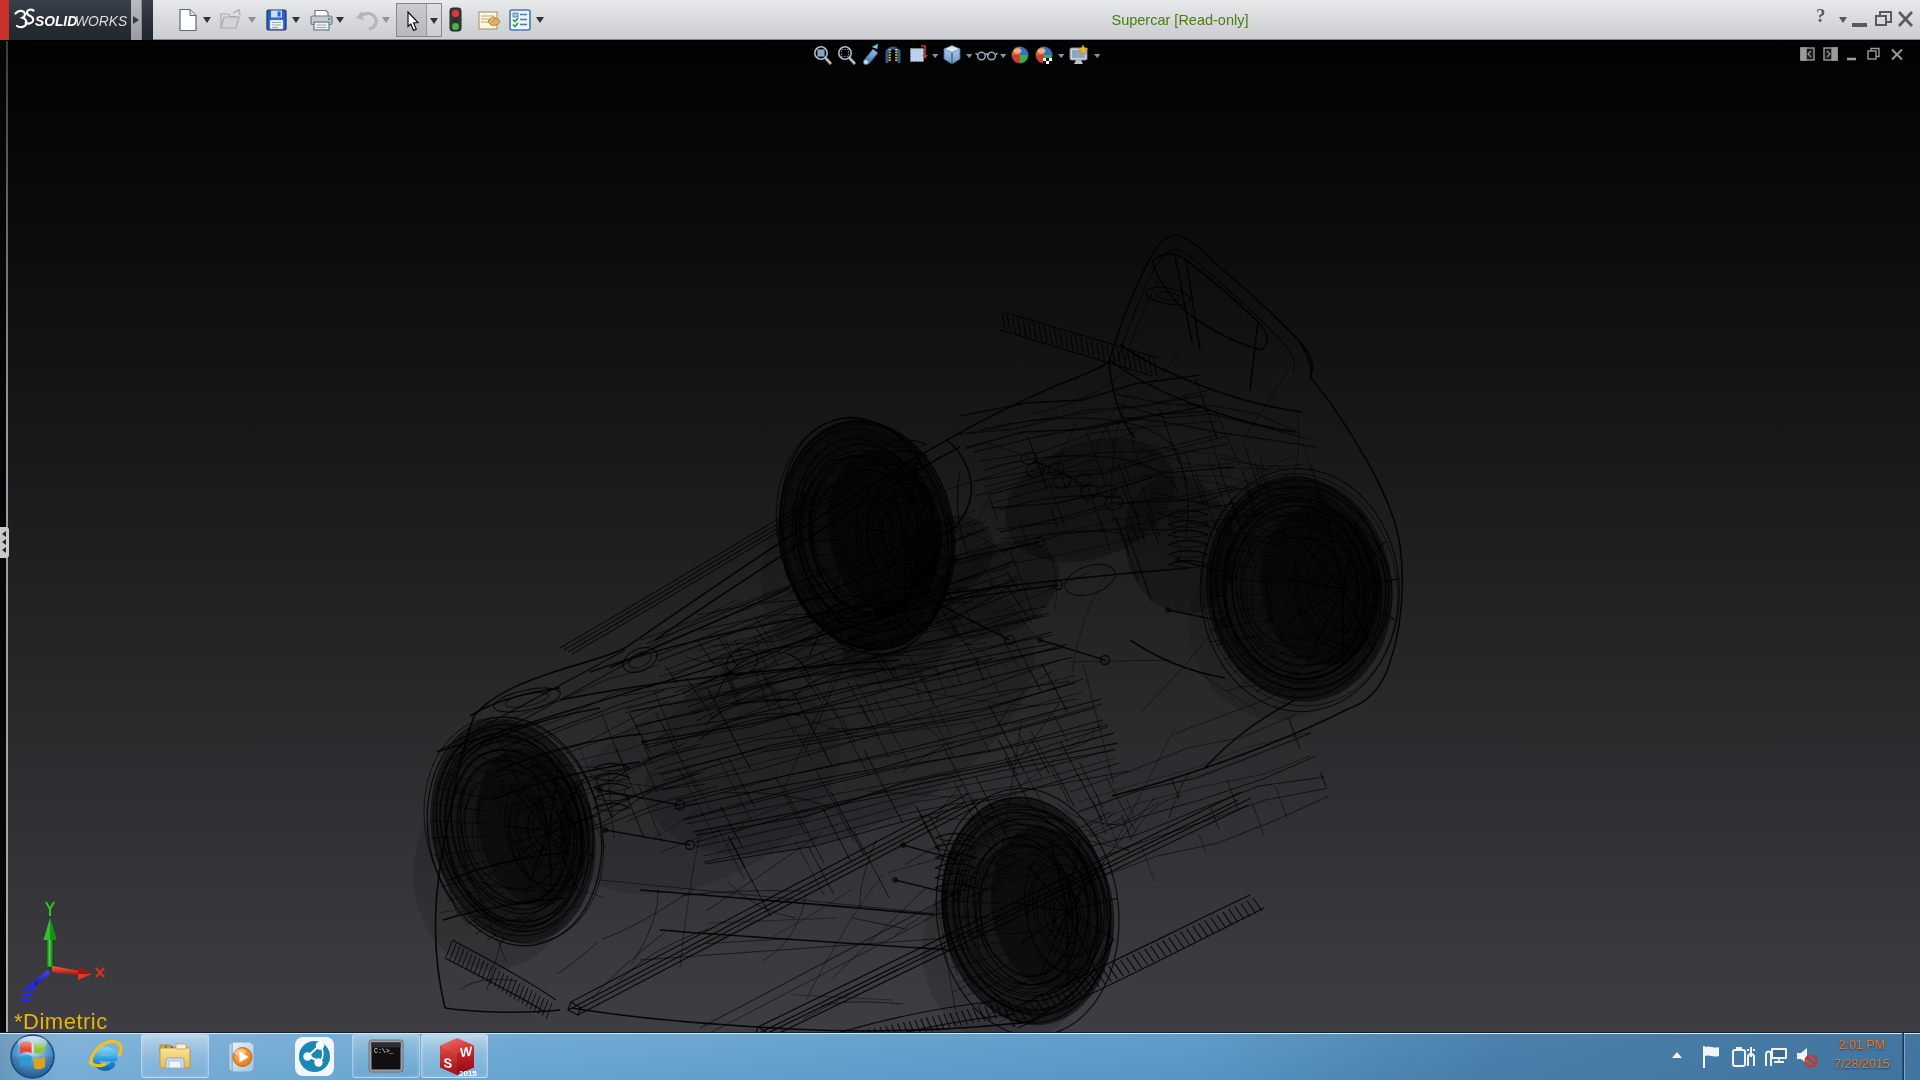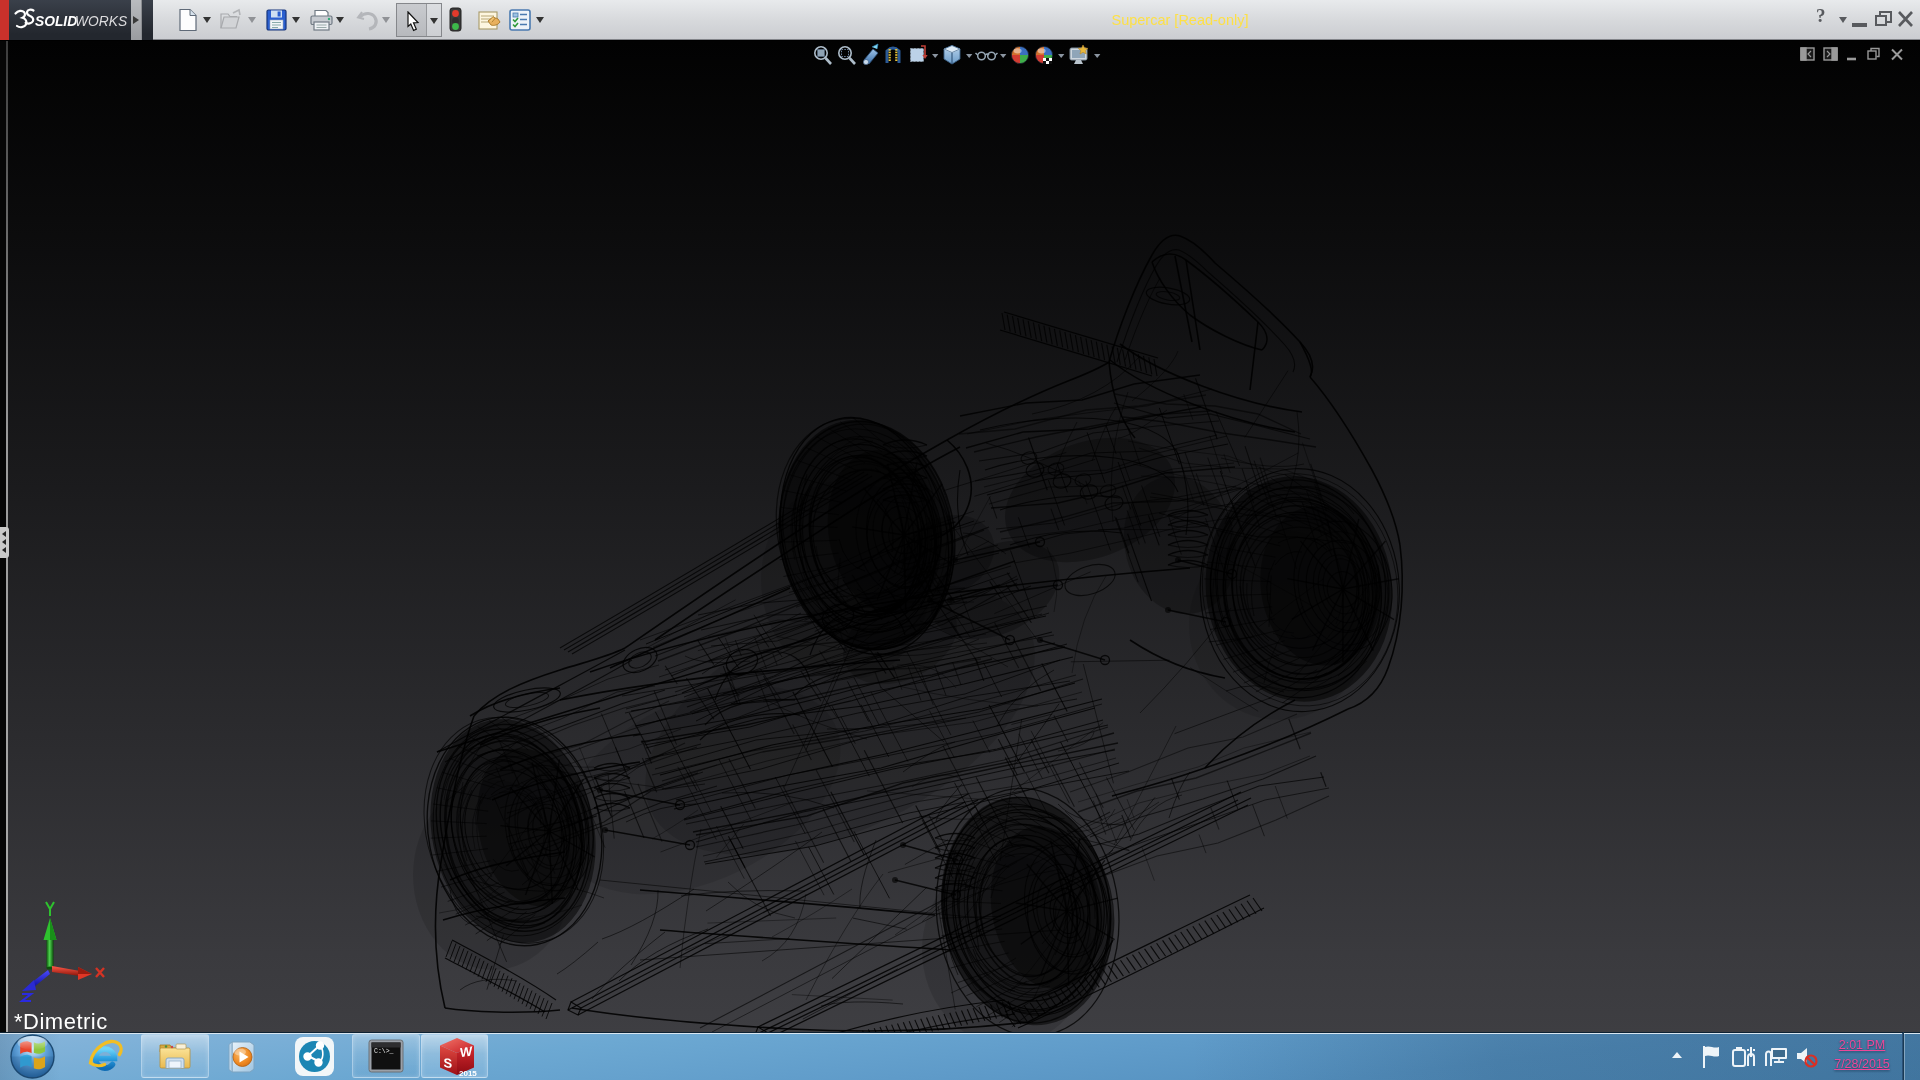--- a/index.html
+++ b/index.html
@@ -6,30 +6,30 @@
 #titlebar{position:absolute;top:0;left:0;width:1920px;height:40px;background:linear-gradient(#e8eaec,#d6d8db 55%,#cbcdd1);border-bottom:1px solid #83858a;}
 #redstrip{position:absolute;top:0;left:0;width:9px;height:40px;background:#c9312b;}
 #logoblock{position:absolute;top:0;left:9px;width:144px;height:40px;background:linear-gradient(#3a404a,#23272e 85%);}
 #chev{position:absolute;top:0;left:131px;width:11px;height:40px;background:linear-gradient(#b9bbbf,#9a9ca0);border-right:1px solid #8b8d91;}
 #chev:after{content:"";position:absolute;left:2px;top:16px;border-left:6px solid #3a3a3a;border-top:4px solid transparent;border-bottom:4px solid transparent;}
 .tbicon{position:absolute;top:8px;}
 .dd{position:absolute;top:17px;width:0;height:0;border-left:4.5px solid transparent;border-right:4.5px solid transparent;border-top:6px solid #333;}
 .ddg{border-top-color:#909296;}
 #seltool{position:absolute;left:396px;top:3px;width:46px;height:34px;border:1px solid #85878b;background:linear-gradient(#c9cbcf,#b7b9bd);}
 #seltool .half{position:absolute;right:0;top:0;width:15px;height:32px;background:linear-gradient(#dcdee1,#cdcfd3);border-left:1px solid #97999d;}
-#title{position:absolute;top:0;left:980px;width:400px;height:40px;line-height:41px;text-align:center;font-size:14.5px;color:#fde047;}
+#title{position:absolute;top:0;left:980px;width:400px;height:40px;line-height:41px;text-align:center;font-size:14.5px;color:#4d7c0f;}
 #viewport{position:absolute;top:41px;left:0;width:1920px;height:992px;background:linear-gradient(#020202,#0b0b0c 18%,#1b1b1d 45%,#2b2b2e 70%,#3a3a3e 92%,#3e3e42);}
 #leftedge{position:absolute;top:41px;left:0;width:6px;height:992px;background:#060606;}
 #leftline{position:absolute;top:41px;left:6px;width:2px;height:992px;background:linear-gradient(#3c3c3c,#9a9a9a 40%,#ababab);}
 #lefttab{position:absolute;left:0;top:527px;width:9px;height:31px;background:#c9c9c9;border-radius:0 3px 3px 0;}
 .tabarr{position:absolute;left:2px;width:0;height:0;border-right:4px solid #222;border-top:3px solid transparent;border-bottom:3px solid transparent;}
-#dimetric{position:absolute;left:14px;top:1009px;font-size:22px;color:#ffffff;letter-spacing:0.5px;}
+#dimetric{position:absolute;left:14px;top:1009px;font-size:22px;color:#eab308;letter-spacing:0.5px;}
 #taskbar{position:absolute;top:1032px;left:0;width:1920px;height:48px;background:linear-gradient(#0e2233,#0e2233) 0 0/100% 1px no-repeat,linear-gradient(#d9e6f0,#d9e6f0) 0 1px/100% 1px no-repeat,linear-gradient(173deg,#85b4da 2%,#6ca8d2 30%,#5f9bc9 55%,#5591c0 75%,#508dbc);}
 .tbtn{position:absolute;top:1034px;height:44px;border:1px solid rgba(210,230,245,.55);border-radius:3px;background:linear-gradient(rgba(255,255,255,.28),rgba(255,255,255,.10) 45%,rgba(120,170,210,.12));box-shadow:inset 0 0 4px rgba(255,255,255,.25);}
-#traytime{position:absolute;left:1824px;top:1036px;width:76px;height:42px;color:#ec4899;font-size:12.5px;text-align:center;line-height:19px;text-shadow:0 1px 2px rgba(0,20,40,.6);text-decoration:underline;}
+#traytime{position:absolute;left:1824px;top:1036px;width:76px;height:42px;color:#f97316;font-size:12.5px;text-align:center;line-height:19px;text-shadow:0 1px 2px rgba(0,20,40,.6);}
 #showdesk{position:absolute;left:1903px;top:1032px;width:17px;height:48px;border-left:1px solid #1a3a52;}
 </style></head>
 <body>
 <div id="viewport"></div>
 <svg id="carsvg" style="position:absolute;left:0;top:0" width="1920" height="1032" viewBox="0 0 1920 1032">
     <ellipse cx="513" cy="831" rx="81" ry="113" transform="rotate(-12 513 831)" fill="#000" fill-opacity="0.5"></ellipse>
     <ellipse cx="531" cy="831" rx="52" ry="80" transform="rotate(-12 513 831)" fill="#000" fill-opacity="0.40"></ellipse>
     <ellipse cx="513.4" cy="829.6" rx="47.6" ry="60.2" transform="rotate(-14.7 513.4 829.6)" fill="none" stroke="#000" stroke-width="0.9785685905190582" stroke-opacity="0.7709413642492037"></ellipse>
     <ellipse cx="513.5" cy="832.2" rx="50.9" ry="72.9" transform="rotate(-17.0 513.5 832.2)" fill="none" stroke="#000" stroke-width="1.1375374557482165" stroke-opacity="0.5589391658314211"></ellipse>
     <ellipse cx="512.2" cy="831.0" rx="49.2" ry="73.1" transform="rotate(-17.7 512.2 831.0)" fill="none" stroke="#000" stroke-width="0.9590701205493188" stroke-opacity="0.7449653313338569"></ellipse>

